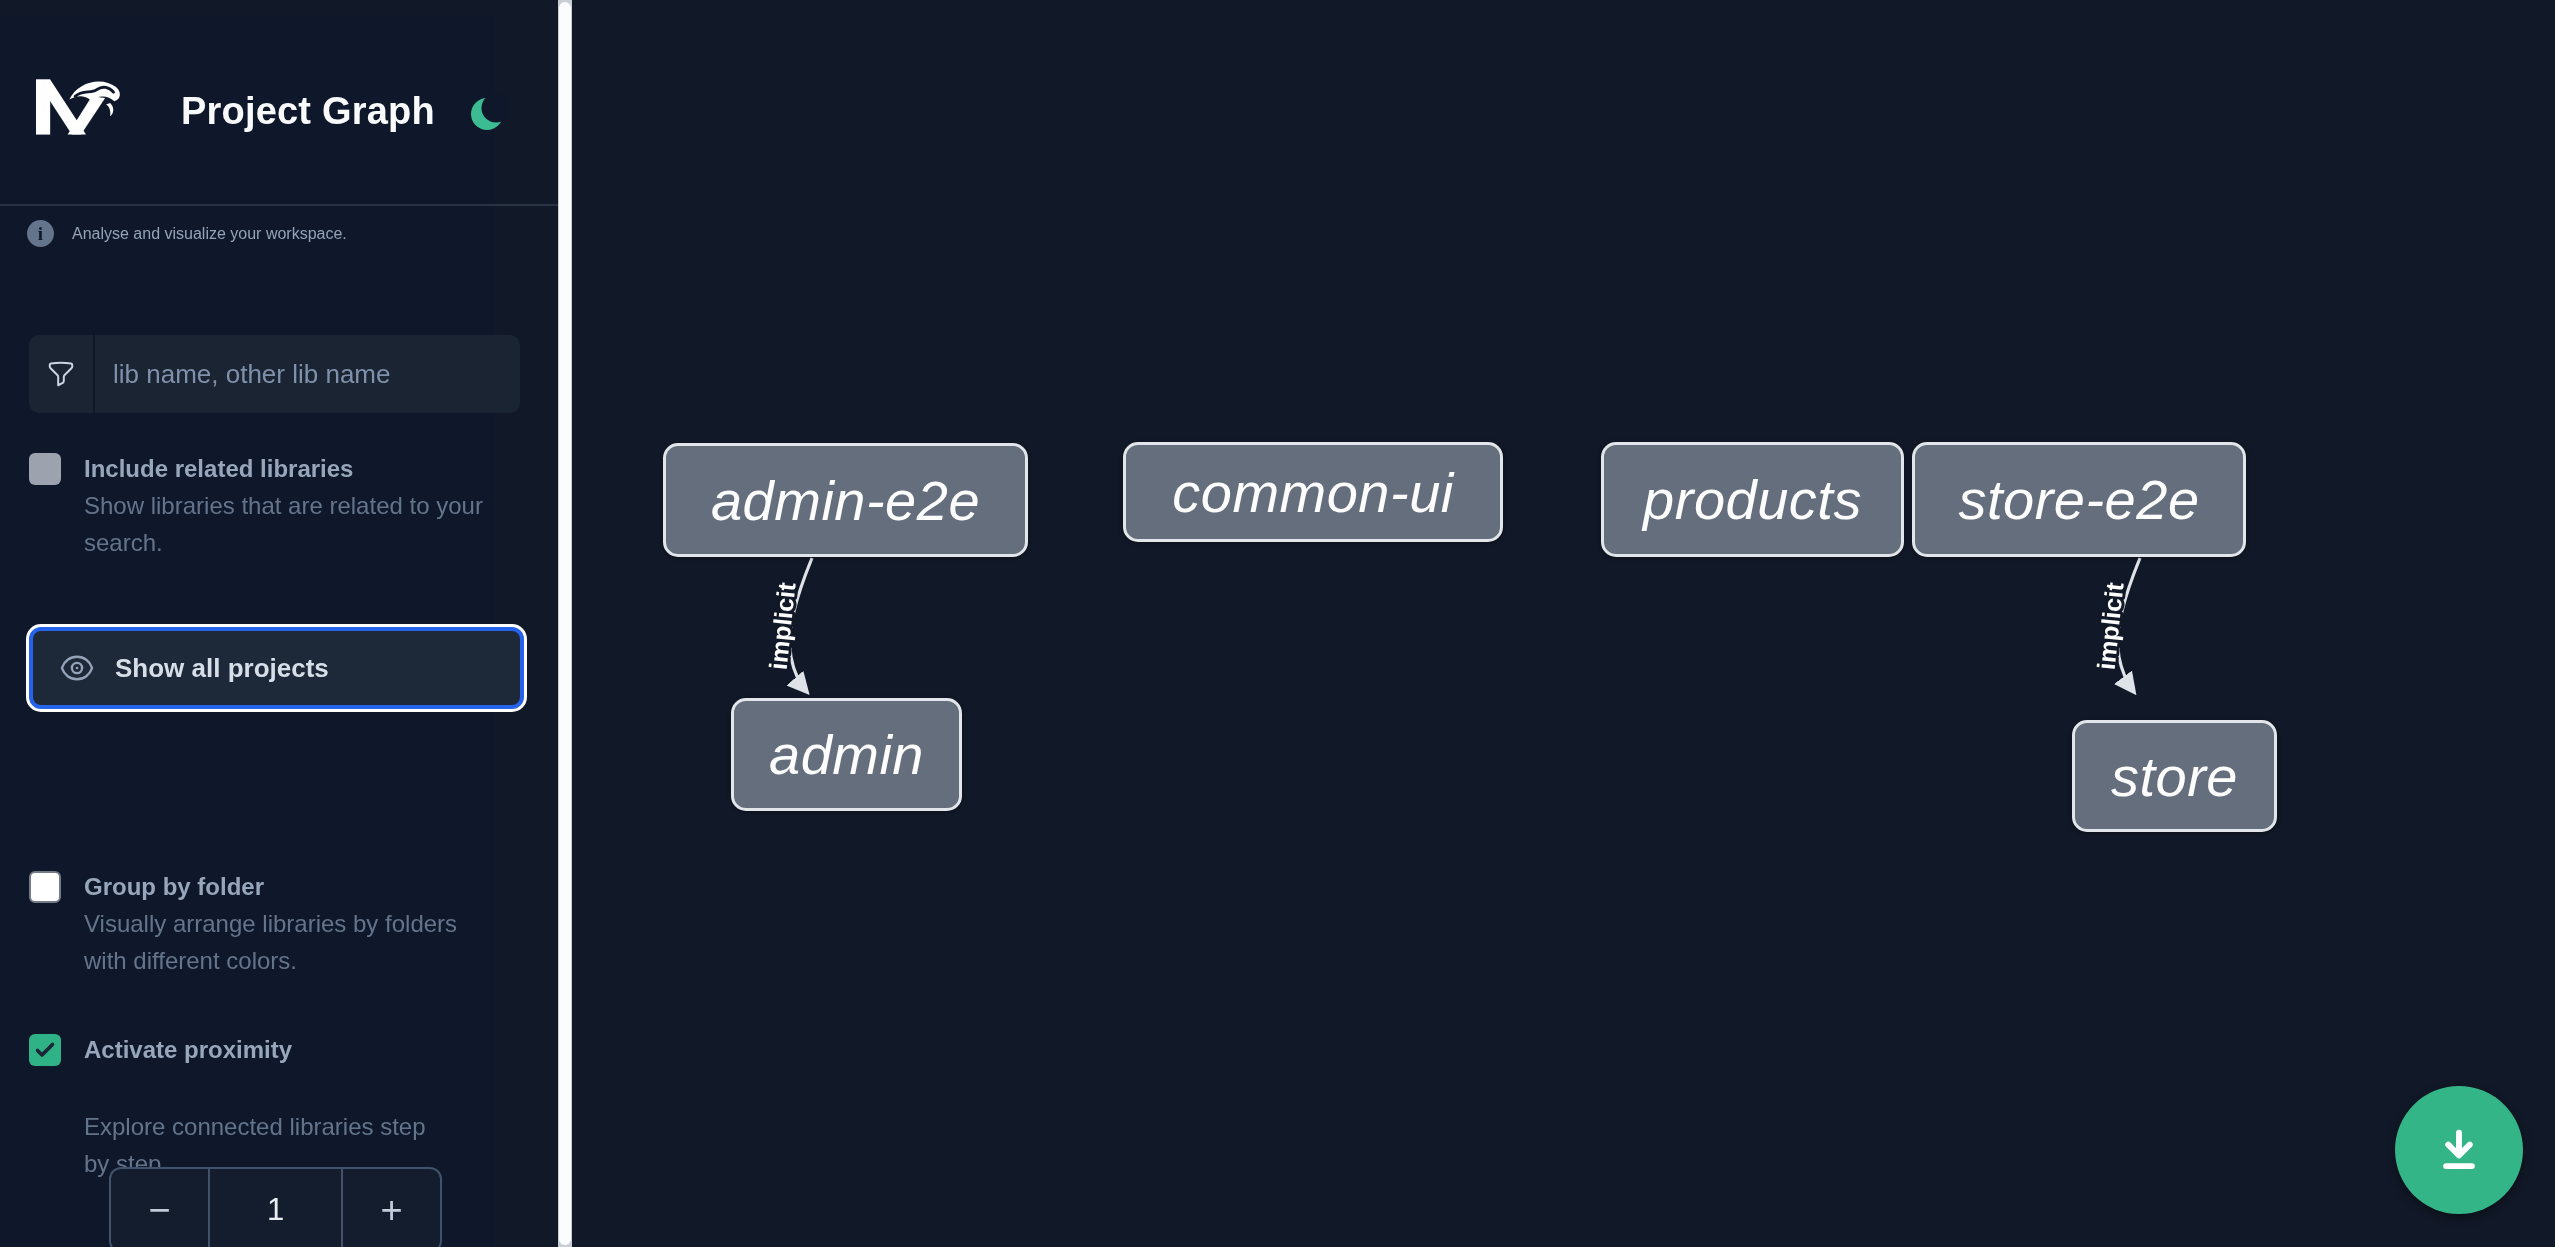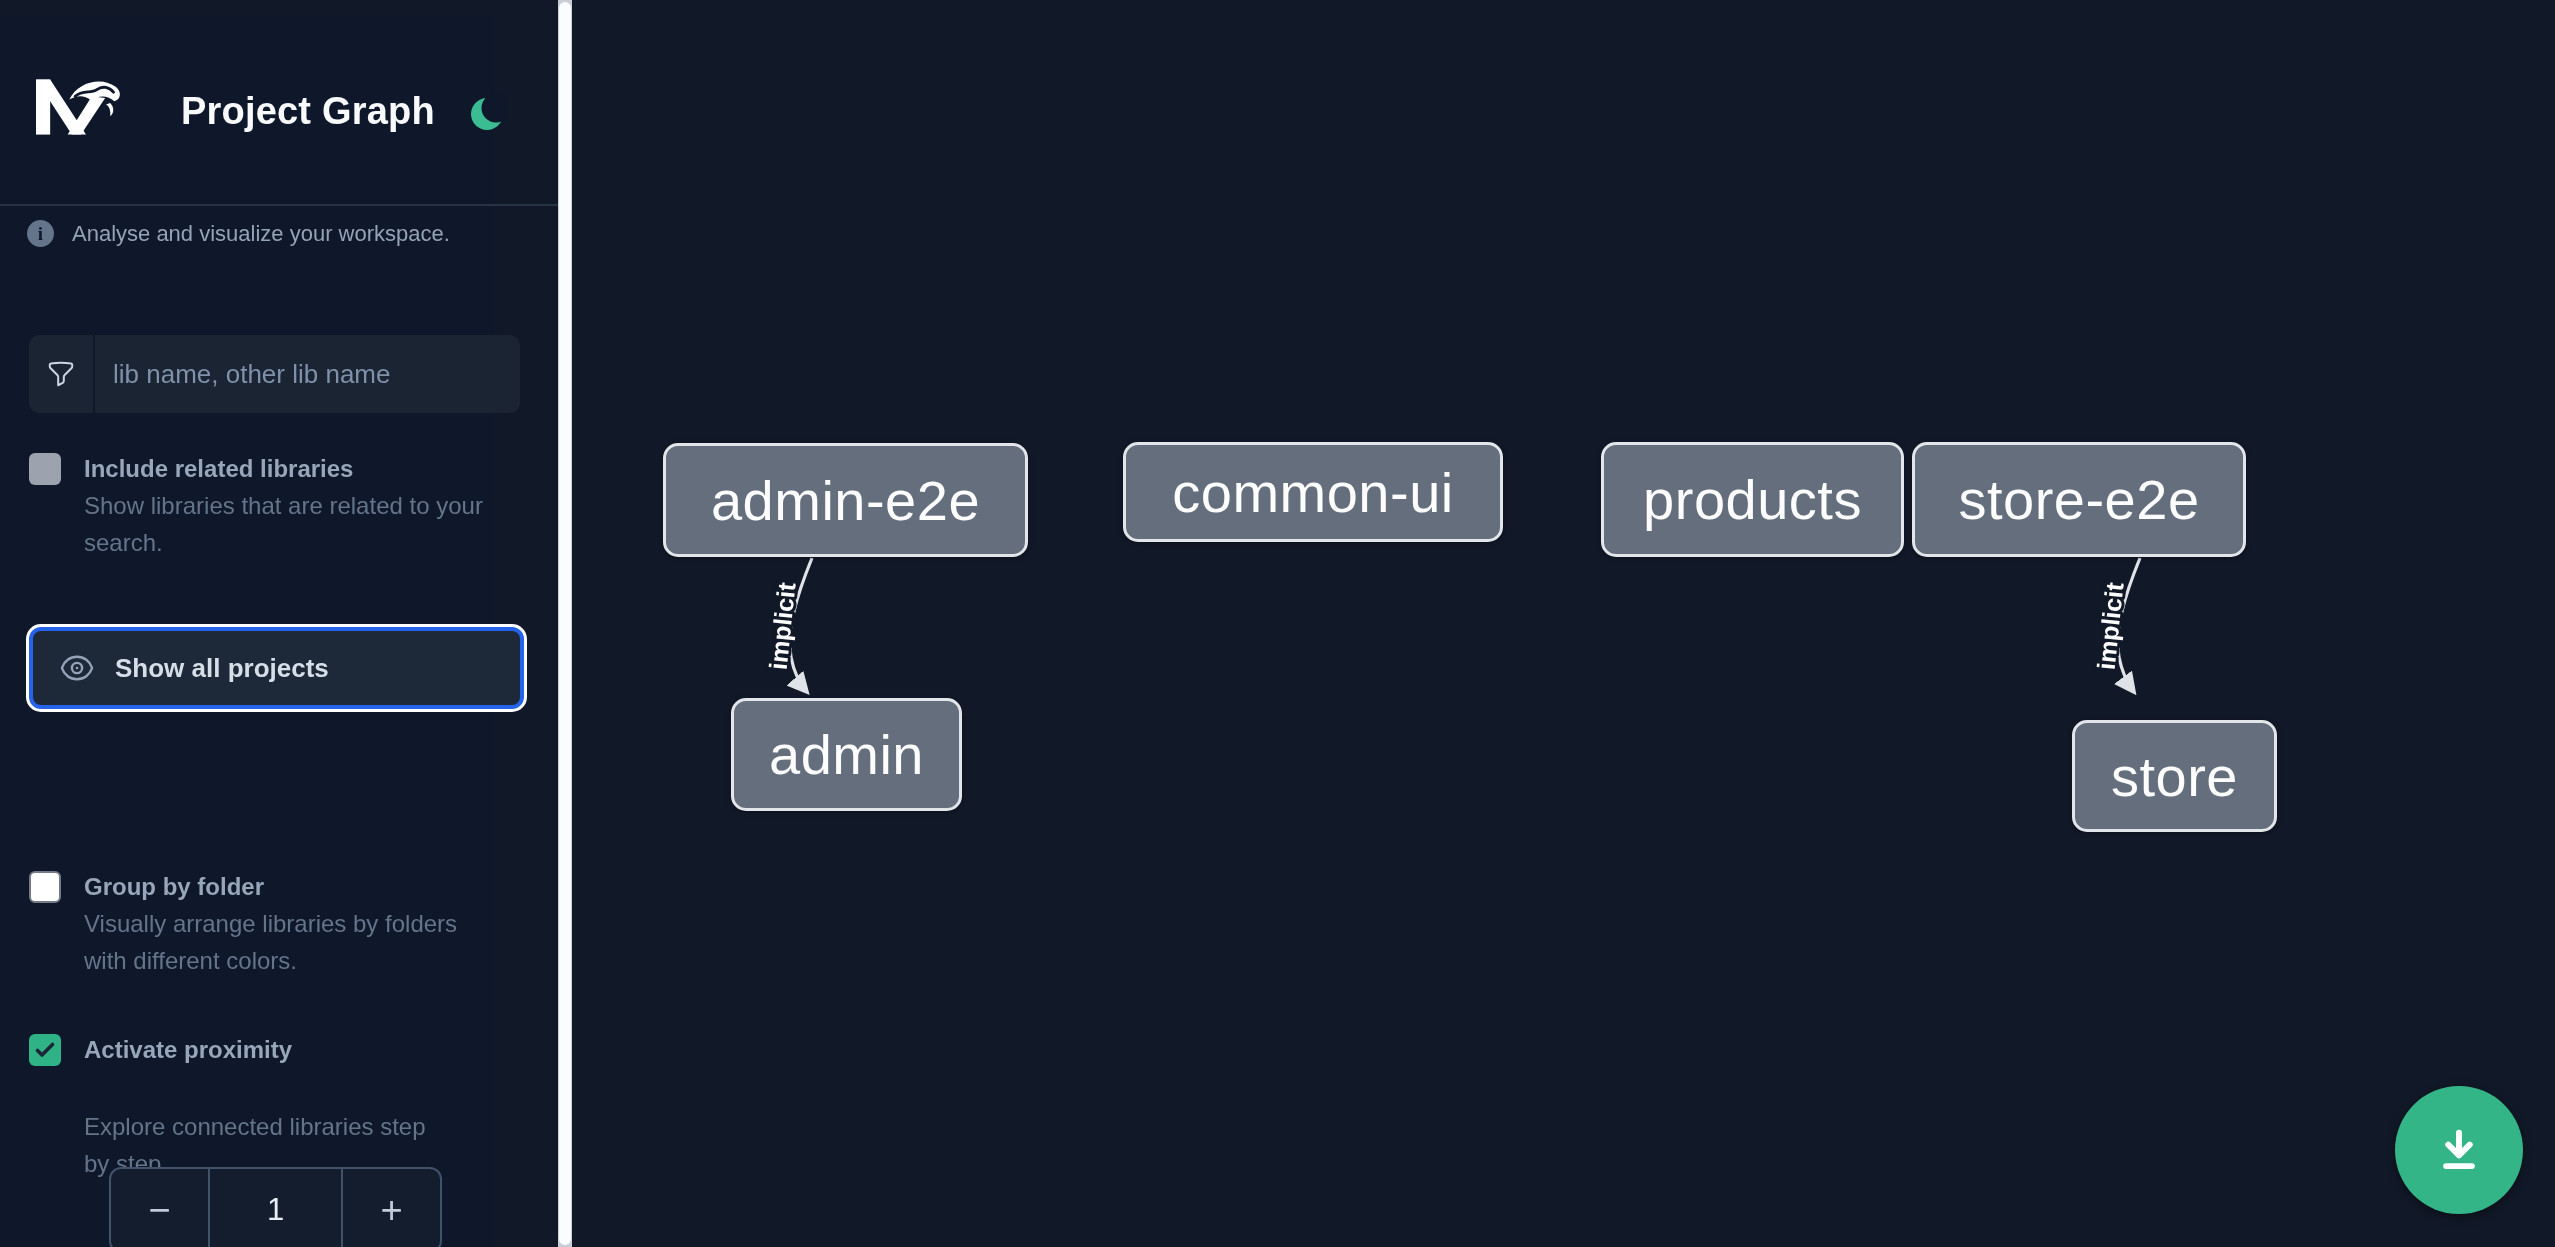--- a/index.html
+++ b/index.html
@@ -31,21 +31,21 @@
   .app-title {
     position:absolute; left:181px; top:74px;
     font-size:38px; font-weight:700; color:#f8fafc; letter-spacing:.2px;
   }
   .theme-toggle { position:absolute; left:468px; top:78px; width:40px; height:40px; cursor:pointer; background:none; border:none; }
 
   .info-row { position:absolute; left:27px; top:204px; display:flex; align-items:center; gap:18px; }
   .info-icon { width:27px; height:27px; border-radius:50%; background:#64748b;
     color:#0f172a; font-weight:700; font-size:19px; display:flex; align-items:center; justify-content:center;
     font-family:"Liberation Serif", serif; }
-  .info-text { font-size:22px; color:#94a3b8; }
+  .info-text { font-size:16px; color:#94a3b8; }
 
   .search-box {
     position:absolute; left:29px; top:319px; width:491px; height:78px;
     background:#1b2433; border-radius:10px; display:flex; overflow:hidden;
   }
   .search-box .icon-cell {
     width:66px; display:flex; align-items:center; justify-content:center;
     border-right:2px solid #0f172a;
   }
   .search-box input {
@@ -101,20 +101,21 @@
   #edges { position:absolute; left:0; top:0; width:2555px; height:1247px; pointer-events:none; }
   .edge-label {
     font-size:25px; font-weight:700; fill:#ffffff;
     paint-order:stroke; stroke:#111827; stroke-width:6px; stroke-linejoin:round;
   }
   .node {
     position:absolute; background:#646e7d; border:3px solid #e2e5e9; border-radius:15px;
     display:flex; align-items:center; justify-content:center;
     color:#fdfdfe; font-size:56px; letter-spacing:.5px; cursor:pointer;
     box-shadow:0 1px 4px rgba(0,0,0,.35);
+    font-style:italic;
   }
   #node-admin-e2e { left:663px;  top:443px; width:365px; height:114px; }
   #node-common-ui { left:1123px; top:442px; width:380px; height:100px; }
   #node-products  { left:1601px; top:442px; width:303px; height:115px; }
   #node-store-e2e { left:1912px; top:442px; width:334px; height:115px; }
   #node-admin     { left:731px;  top:698px; width:231px; height:113px; }
   #node-store     { left:2072px; top:720px; width:205px; height:112px; }
 
   .fab {
     position:absolute; left:2395px; top:1086px; width:128px; height:128px;

